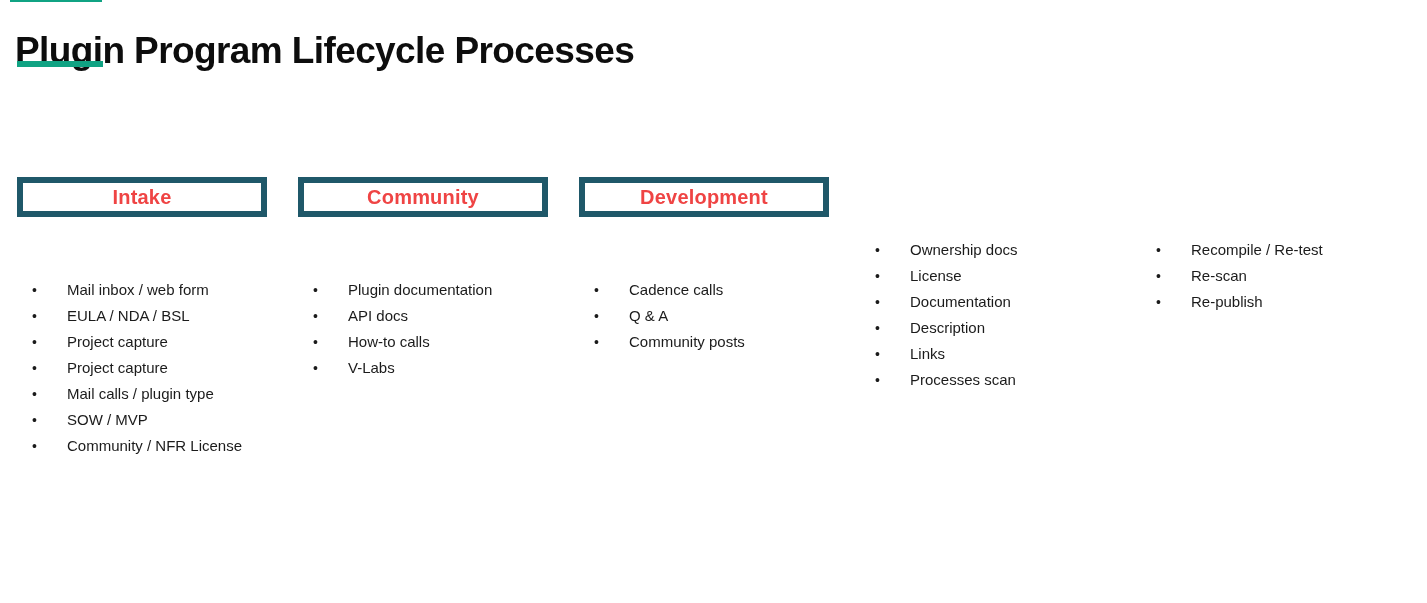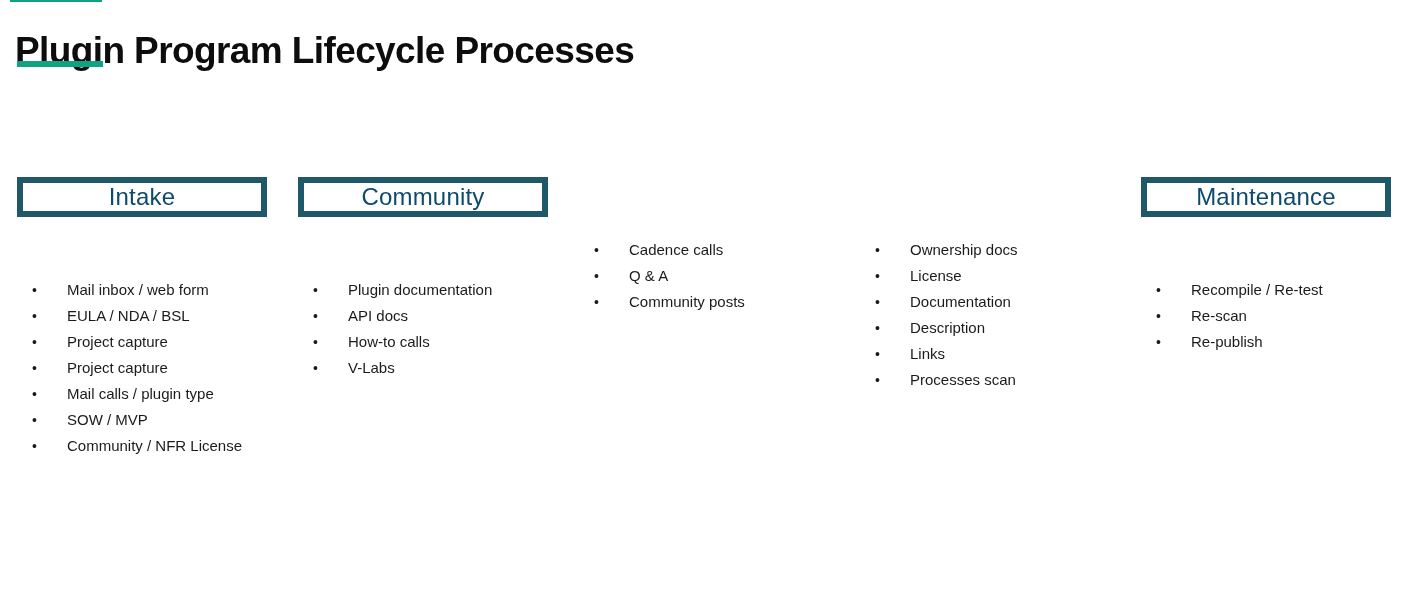--- a/index.html
+++ b/index.html
@@ -56,23 +56,23 @@
     box-sizing: border-box;
     width: 250px;
     height: 40px;
     border: 6px solid #1f5869;
     background: #ffffff;
     display: flex;
     align-items: center;
     justify-content: center;
   }
   .header-label {
-    font-size: 24px;
-    font-weight: 400;
-    color: #0c4a6e;
+    font-size: 20px;
+    font-weight: 700;
+    color: #ef4444;
     letter-spacing: 0.2px;
     white-space: nowrap;
   }
   .item-list {
     list-style: none;
     margin: 60px 0 0 0;
     padding: 0;
   }
   .item-list li {
     position: relative;
@@ -120,42 +120,42 @@
     </div>
     <ul class="item-list">
           <li><span class="bullet-dot">•</span><span>Plugin documentation</span></li>
           <li><span class="bullet-dot">•</span><span>API docs</span></li>
           <li><span class="bullet-dot">•</span><span>How-to calls</span></li>
           <li><span class="bullet-dot">•</span><span>V-Labs</span></li>
         </ul>
   </div>
 
   <div class="column">
+    <div class="header-box">
+      <span class="header-label">Development</span>
+    </div>
     <ul class="item-list">
           <li><span class="bullet-dot">•</span><span>Cadence calls</span></li>
           <li><span class="bullet-dot">•</span><span>Q &amp; A</span></li>
           <li><span class="bullet-dot">•</span><span>Community posts</span></li>
         </ul>
   </div>
 
   <div class="column">
     <ul class="item-list">
           <li><span class="bullet-dot">•</span><span>Ownership docs</span></li>
           <li><span class="bullet-dot">•</span><span>License</span></li>
           <li><span class="bullet-dot">•</span><span>Documentation</span></li>
           <li><span class="bullet-dot">•</span><span>Description</span></li>
           <li><span class="bullet-dot">•</span><span>Links</span></li>
           <li><span class="bullet-dot">•</span><span>Processes scan</span></li>
         </ul>
   </div>
 
   <div class="column">
-    <div class="header-box">
-      <span class="header-label">Maintenance</span>
-    </div>
     <ul class="item-list">
           <li><span class="bullet-dot">•</span><span>Recompile / Re-test</span></li>
           <li><span class="bullet-dot">•</span><span>Re-scan</span></li>
           <li><span class="bullet-dot">•</span><span>Re-publish</span></li>
         </ul>
   </div>
 </div>
 </div>
 
 </body></html>

